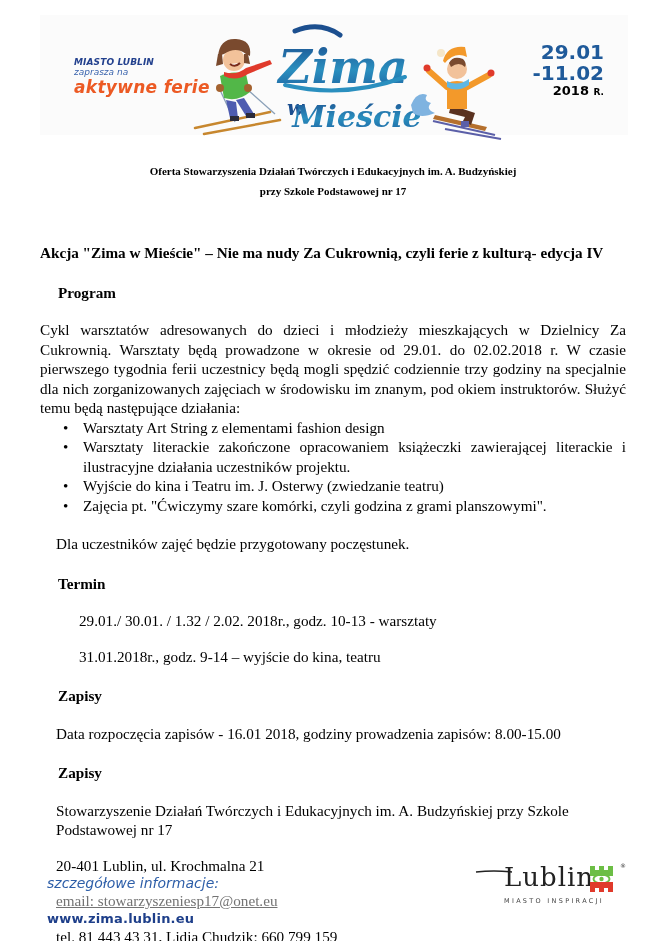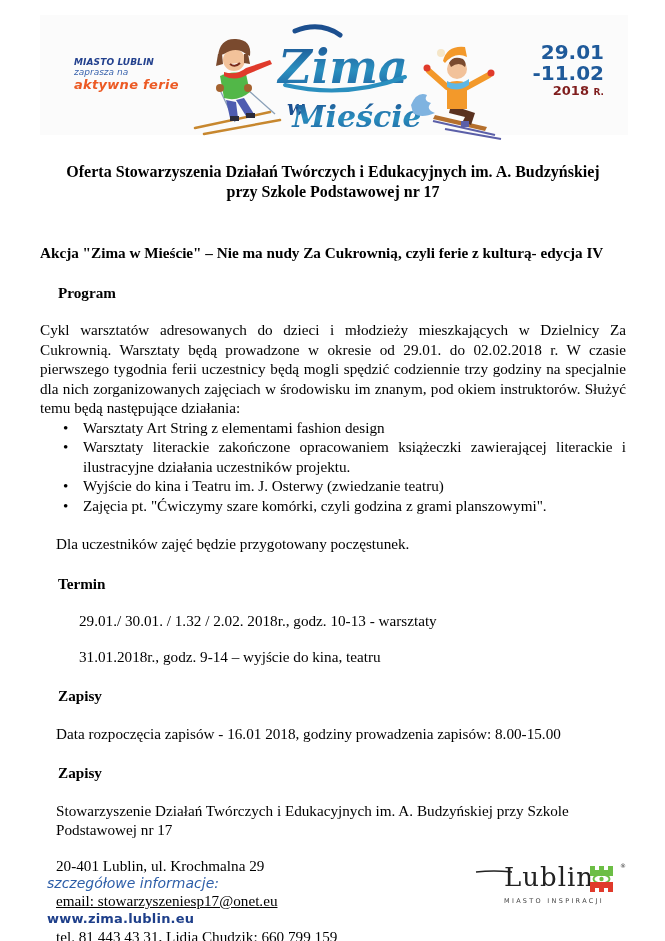--- a/index.html
+++ b/index.html
@@ -3,44 +3,44 @@
   <meta charset="utf-8">
   <style>
     html, body { margin: 0; padding: 0; background: #ffffff; }
     body { width: 665px; height: 941px; position: relative; overflow: hidden; font-family: "Liberation Serif", serif; color: #000; }
 
     
     .banner { position: absolute; left: 40px; top: 15px; width: 588px; height: 120px; background: #fbfbfb; }
     .promo { position: absolute; left: 34px; top: 42px; font-family: "DejaVu Sans", sans-serif; font-style: italic; line-height: 1.15; }
     .promo .city { font-size: 9px; font-weight: bold; color: #23418e; letter-spacing: 0.1px; }
     .promo .invite { font-size: 9px; color: #3a64ad; }
-    .promo .ferie { font-size: 13px; font-weight: bold; color: #ec5a24; letter-spacing: 0.3px; }
+    .promo .ferie { font-size: 17px; font-weight: bold; color: #ec5a24; letter-spacing: 0.3px; }
 
     .skier { position: absolute; left: 150px; top: 15px; width: 110px; height: 110px; }
     .sledder { position: absolute; left: 365px; top: 20px; width: 100px; height: 105px; }
     .logo { position: absolute; left: 225px; top: 0px; width: 155px; height: 120px; }
 
     .dates { position: absolute; right: 24px; top: 27px; text-align: right; font-family: "DejaVu Sans", sans-serif; font-weight: bold; color: #1d4e8f; line-height: 1.05; }
     .dates .d1, .dates .d2 { font-size: 20px; color: #1f5a9a; }
-    .dates .d3 { font-size: 13px; color: #7f1d1d; }
+    .dates .d3 { font-size: 13px; color: #000000; }
     .dates .d3 small { font-size: 9px; }
 
     
     .doc { position: absolute; left: 40px; top: 162px; width: 586px; font-size: 15.2px; line-height: 19.5px; }
-    .doc-title { text-align: center; font-weight: bold; font-size: 16px; line-height: 19.5px; margin: 0; padding-left: 0; }
+    .doc-title { text-align: center; font-weight: bold; font-size: 11px; line-height: 19.5px; margin: 0; padding-left: 0; }
     .event-title { font-weight: bold; margin: 42px 0 0 0; }
     .section-h { font-weight: bold; margin: 18px; }
     .sec { margin-top: 20px; }
     .justify { text-align: justify; margin: 0; }
     ul.acts { list-style: none; margin: 0; padding: 0 0 0 23px; }
     ul.acts li { position: relative; padding-left: 20px; text-align: justify; }
     ul.acts li::before { content: "•"; position: absolute; left: 0; top: 0; }
     .p { margin: 16px; }
     .indent { padding-left: 23px; }
-    a.email { color: #000000; text-decoration: underline; }
+    a.email { color: #737373; text-decoration: underline; }
 
     
     .footer-info { position: absolute; left: 47px; top: 875px; font-family: "DejaVu Sans", sans-serif; }
     .footer-info .lbl { font-size: 14px; font-style: italic; color: #2d5ea8; }
     .footer-info .url { font-size: 13px; font-weight: bold; color: #1e3f8a; margin-top: 20px; letter-spacing: 0.2px; }
     .lublin { position: absolute; left: 474px; top: 858px; width: 160px; height: 52px; }
   </style>
 </head>
 <body>
 
@@ -156,21 +156,21 @@
   </div>
 
   <div class="sec">
     <p class="section-h">Zapisy</p>
     <p class="p">Data rozpoczęcia zapisów - 16.01 2018, godziny prowadzenia zapisów: 8.00-15.00</p>
   </div>
 
   <div class="sec">
     <p class="section-h">Zapisy</p>
     <p class="p" style="width:545px">Stowarzyszenie Działań Twórczych i Edukacyjnych im. A. Budzyńskiej przy Szkole Podstawowej nr 17</p>
-    <p class="p">20-401 Lublin, ul. Krochmalna 29</p>
+    <p class="p">20-401 Lublin, ul. Krochmalna 21</p>
     <p class="p"><a class="email" href="#">email: stowarzyszeniesp17@onet.eu</a></p>
     <p class="p">tel. 81 443 43 31, Lidia Chudzik: 660 799 159</p>
   </div>
 </div>
 
 <div class="footer-info">
   <div class="lbl">szczegółowe informacje:</div>
   <div class="url">www.zima.lublin.eu</div>
 </div>
 

